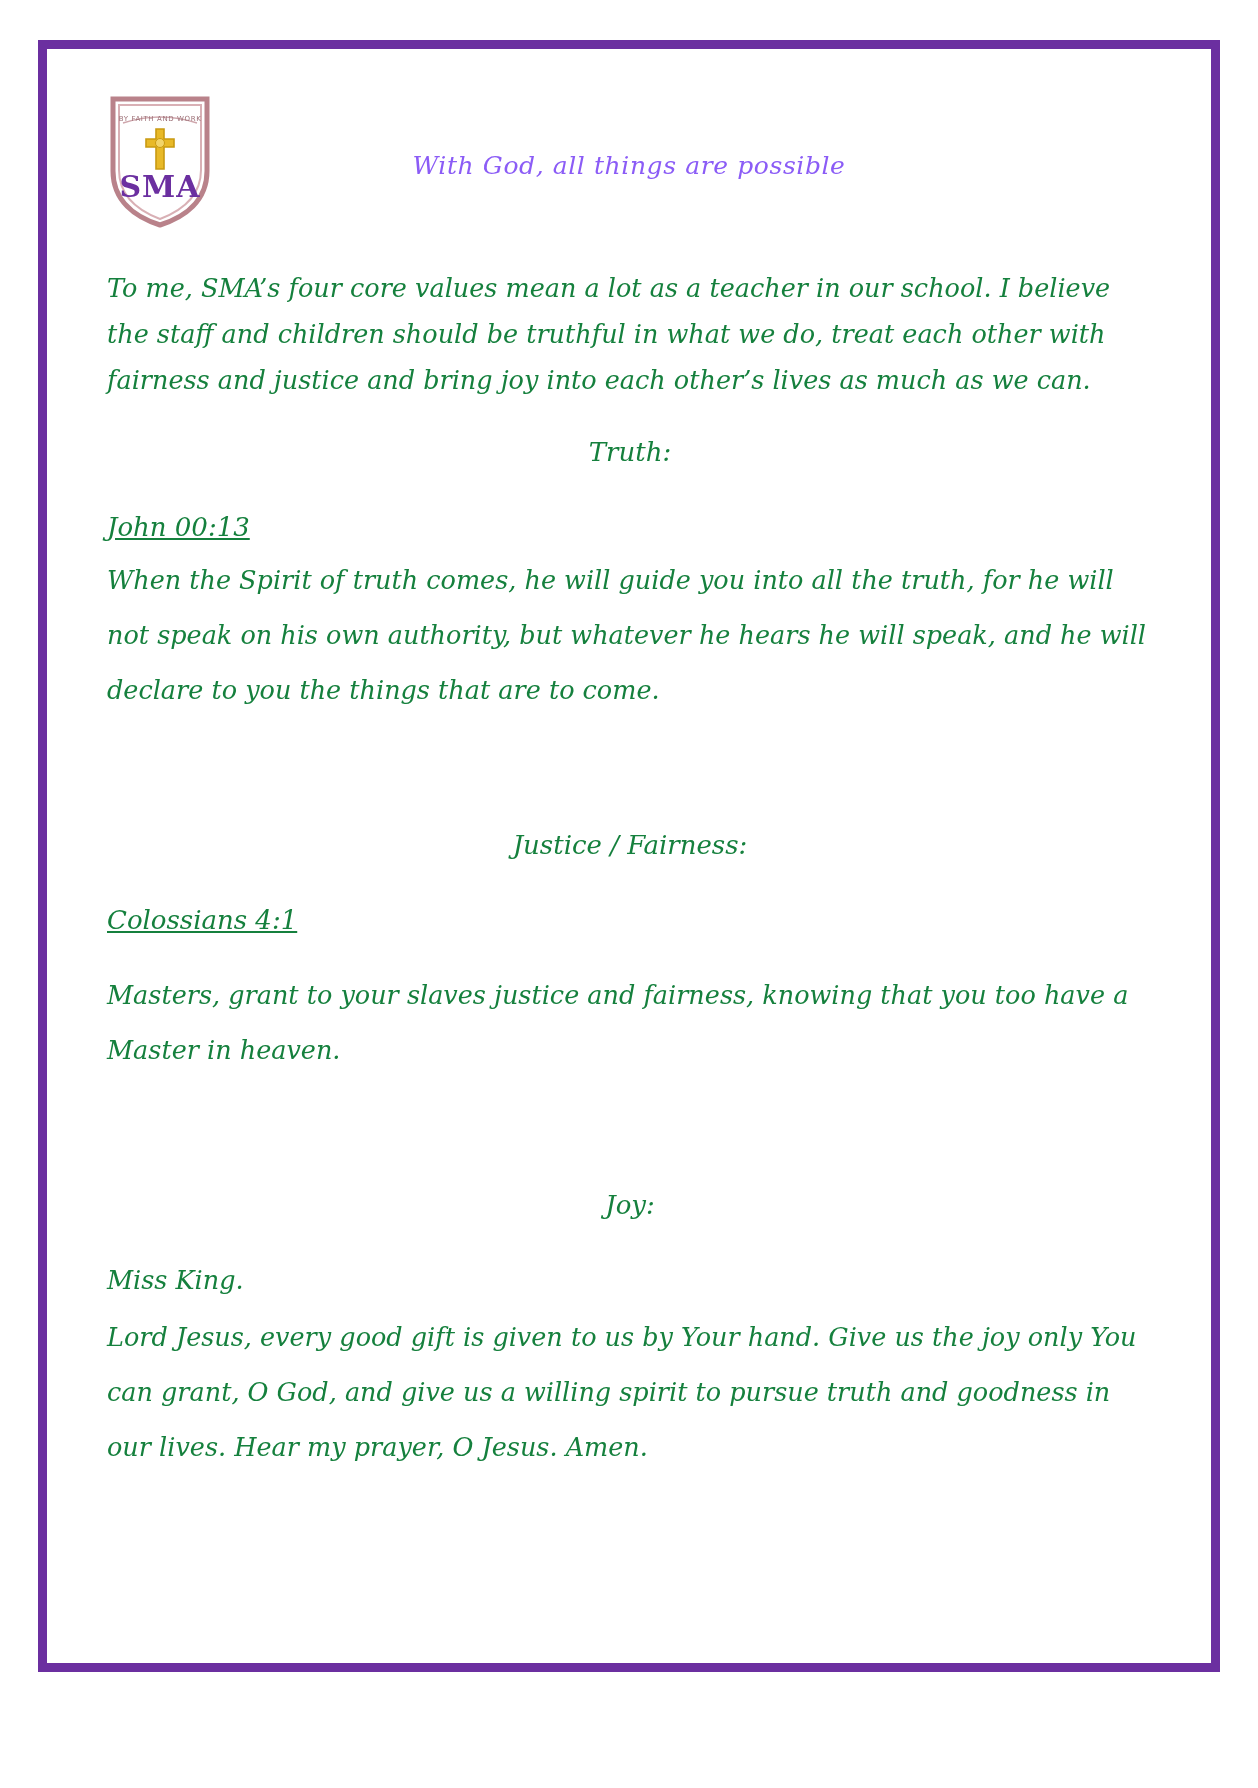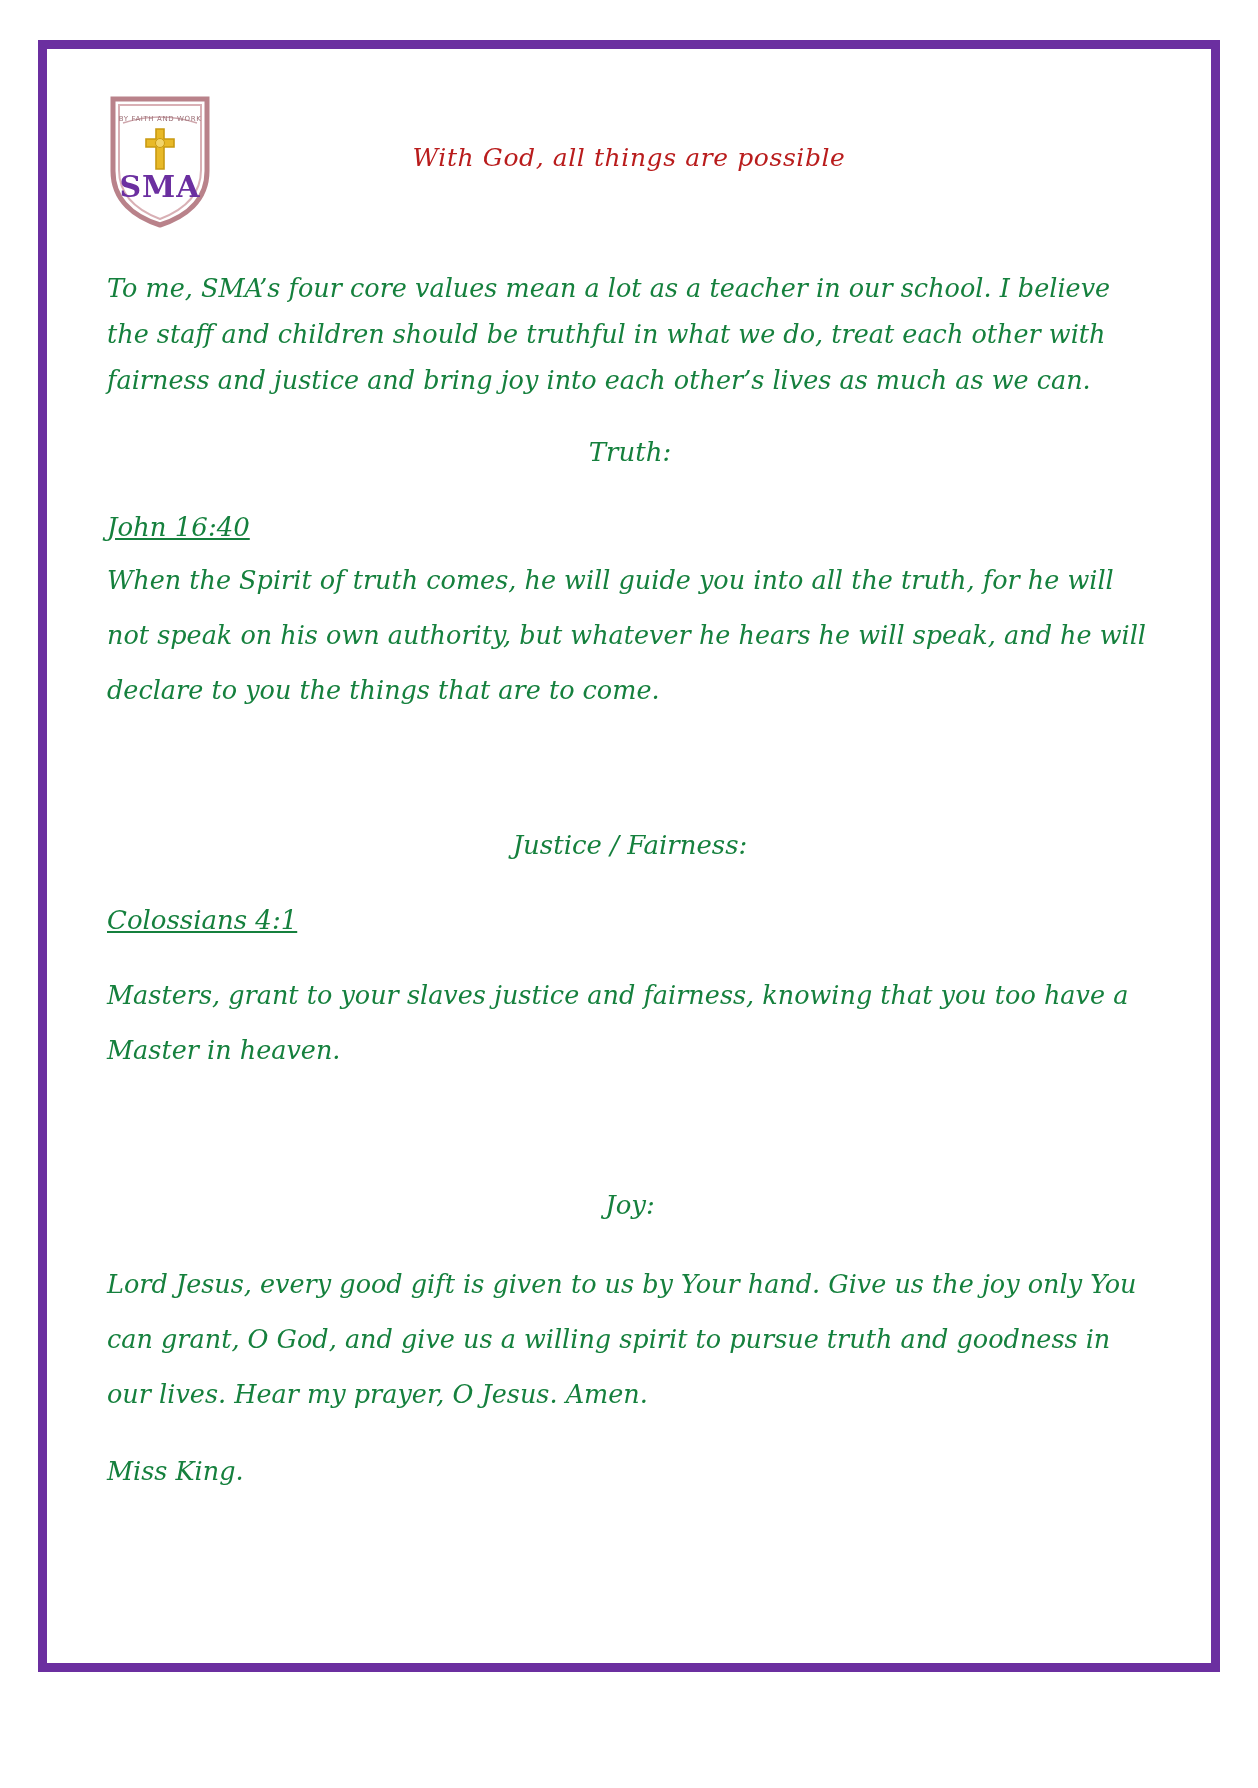--- a/index.html
+++ b/index.html
@@ -44,23 +44,23 @@
     top: 26px;
     width: 106px;
     height: 136px;
   }
   .crest svg { display: block; }
 
   .motto {
     position: absolute;
     left: 0;
     right: 0;
-    top: 76px;
+    top: 84px;
     text-align: center;
-    color: #b91c1c;
+    color: #8b5cf6;
     font-size: 25px;
     font-family: "DejaVu Serif", serif;
     font-style: italic;
     letter-spacing: 0.6px;
   }
 
   
   .body-area {
     position: relative;
     margin-top: 48px;
@@ -122,32 +122,32 @@
       </div>
 
       <div class="motto">With God, all things are possible</div>
     </div>
 
     <div class="body-area">
 
       <p class="para tight">To me, SMA’s four core values mean a lot as a teacher in our school. I believe the staff and children should be truthful in what we do, treat each other with fairness and justice and bring joy into each other’s lives as much as we can.</p>
 
       <div class="center-head">Truth:</div>
-      <div class="sub-head">John 16:40</div>
+      <div class="sub-head">John 00:13</div>
       <p class="para loose">When the Spirit of truth comes, he will guide you into all the truth, for he will not speak on his own authority, but whatever he hears he will speak, and he will declare to you the things that are to come.</p>
 
       <div class="gap-lg"></div>
 
       <div class="center-head">Justice / Fairness:</div>
       <div class="sub-head">Colossians 4:1</div>
       <div class="gap-sm"></div>
       <p class="para loose">Masters, grant to your slaves justice and fairness, knowing that you too have a Master in heaven.</p>
 
       <div class="gap-lg"></div>
 
       <div class="center-head">Joy:</div>
+      <p class="para signature">Miss King.</p>
+
       <p class="para loose">Lord Jesus, every good gift is given to us by Your hand. Give us the joy only You can grant, O God, and give us a willing spirit to pursue truth and goodness in our lives. Hear my prayer, O Jesus. Amen.</p>
-
-      <p class="para signature">Miss King.</p>
 
     </div>
   </div>
 </div>
 
 </body></html>

